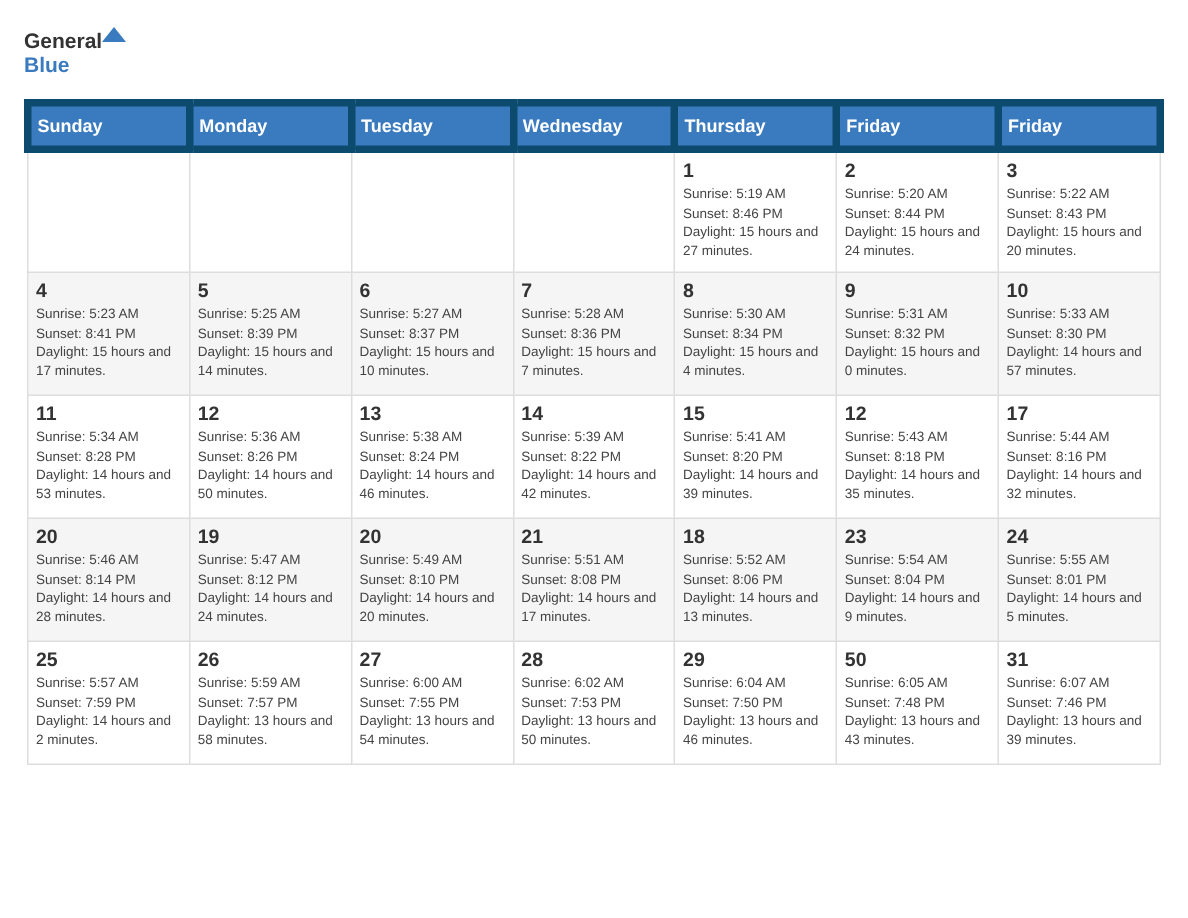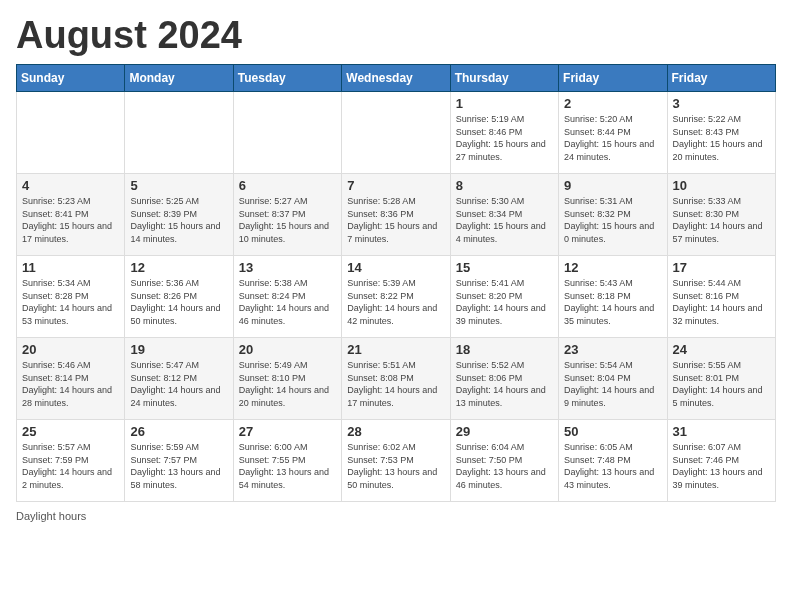--- a/index.html
+++ b/index.html
@@ -40,21 +40,21 @@
       border-collapse: collapse;
       table-layout: fixed;
     }
     .calendar-table th {
       background: #3a7abf;
       color: #fff;
       font-size: 12px;
       font-weight: bold;
       padding: 6px 4px;
       text-align: left;
-      border: 1px solid #0c4a6e;
+      border: 5px solid #0c4a6e;
     }
     .calendar-table td {
       vertical-align: top;
       border: 1px solid #ddd;
       padding: 4px 5px;
       font-size: 9.5px;
       color: #333;
       height: 82px;
       background: #fff;
     }
@@ -80,22 +80,28 @@
       margin-top: 8px;
       font-size: 11px;
       color: #555;
     }
   </style>
 </head>
 <body>
 
 <div>
   <div class="header-section">
+    <div class="logo">
+    <svg width="70" height="40" viewBox="0 0 70 40" xmlns="http://www.w3.org/2000/svg">
+      <text x="0" y="16" font-size="14" font-weight="bold" fill="#333" font-family="Arial">General</text>
+      <text x="0" y="32" font-size="14" font-weight="bold" fill="#3a7abf" font-family="Arial">Blue</text>
+      <polygon points="60,2 68,12 52,12" fill="#3a7abf"></polygon>
+    </svg>
+  </div>
     <div class="title-section">
-      <div class="month-title">August 2024</div>
     </div>
   </div>
 
   <table class="calendar-table">
     <thead>
       <tr>
         <th>Sunday</th>
         <th>Monday</th>
         <th>Tuesday</th>
         <th>Wednesday</th>
@@ -239,14 +245,13 @@
             <div class="day-detail">Sunrise: 6:05 AM<br>Sunset: 7:48 PM<br>Daylight: 13 hours and 43 minutes.</div>
           </td>
           <td>
             <span class="day-number">31</span>
             <div class="day-detail">Sunrise: 6:07 AM<br>Sunset: 7:46 PM<br>Daylight: 13 hours and 39 minutes.</div>
           </td>
         </tr>
       </tbody>
   </table>
 
-  <div class="footer-note">Daylight hours</div>
 </div>
 
 </body></html>

